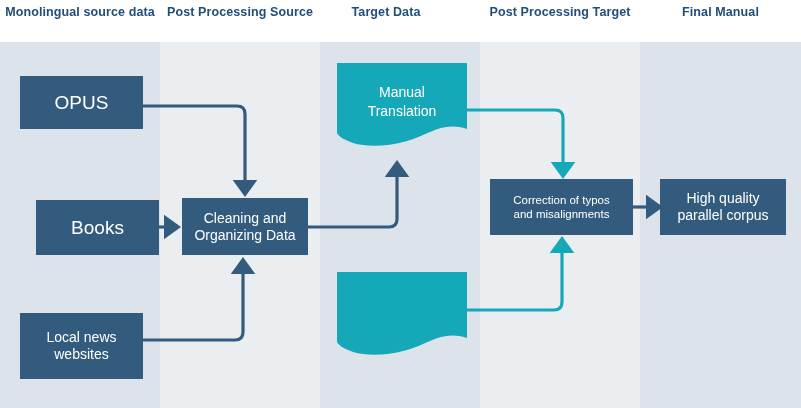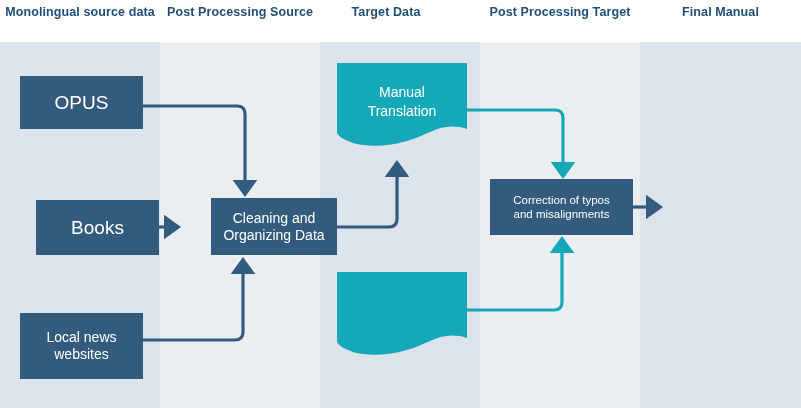--- a/index.html
+++ b/index.html
@@ -139,21 +139,21 @@
 
   <div class="node blue" style="left:36px; top:200px; width:123px; height:55px;">
     <span class="node-label big">Books</span>
   </div>
 
   <div class="node blue" style="left:20px; top:313px; width:123px; height:66px;">
     <span class="node-label mid">Local news
 websites</span>
   </div>
 
-  <div class="node blue" style="left:182px; top:198px; width:126px; height:57px;margin-left:29px;">
+  <div class="node blue" style="left:182px; top:198px; width:126px; height:57px;">
     <span class="node-label mid">Cleaning and
 Organizing Data</span>
   </div>
 
   <div class="wavy" style="left:337px; top:63px; width:130px; height:90px;">
     <svg width="130" height="90" viewBox="0 0 130 90">
       <path d="M0,0 L130,0 L130,66 C105,58 92,72 70,78 C48,84 30,84 16,80 C8,77 2,74 0,70 Z" fill="#15a8b8"></path>
     </svg>
     <div class="wavy-text" style="top:8px;margin-top:12px;">Manual
 Translation</div>
@@ -163,14 +163,18 @@
     <svg width="130" height="92" viewBox="0 0 130 92">
       <path d="M0,0 L130,0 L130,66 C105,58 92,72 70,78 C48,84 30,84 16,80 C8,77 2,74 0,70 Z" fill="#15a8b8"></path>
     </svg>
   </div>
 
   <div class="node blue" style="left:490px; top:179px; width:143px; height:56px;">
     <span class="node-label small">Correction of typos
 and misalignments</span>
   </div>
 
+  <div class="node blue" style="left:660px; top:179px; width:126px; height:56px;">
+    <span class="node-label mid">High quality
+parallel corpus</span>
+  </div>
 
 </div>
 
 </body></html>

